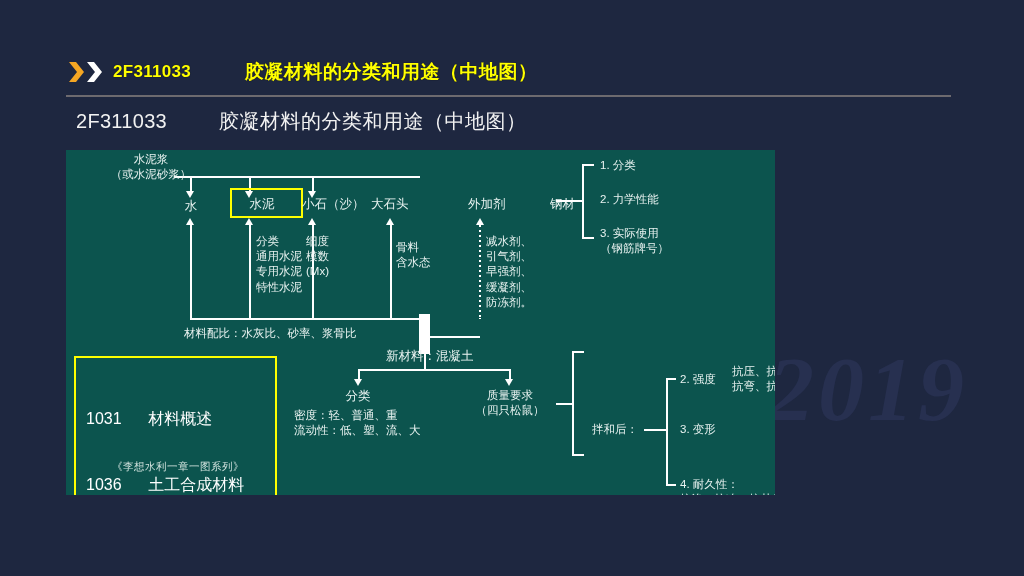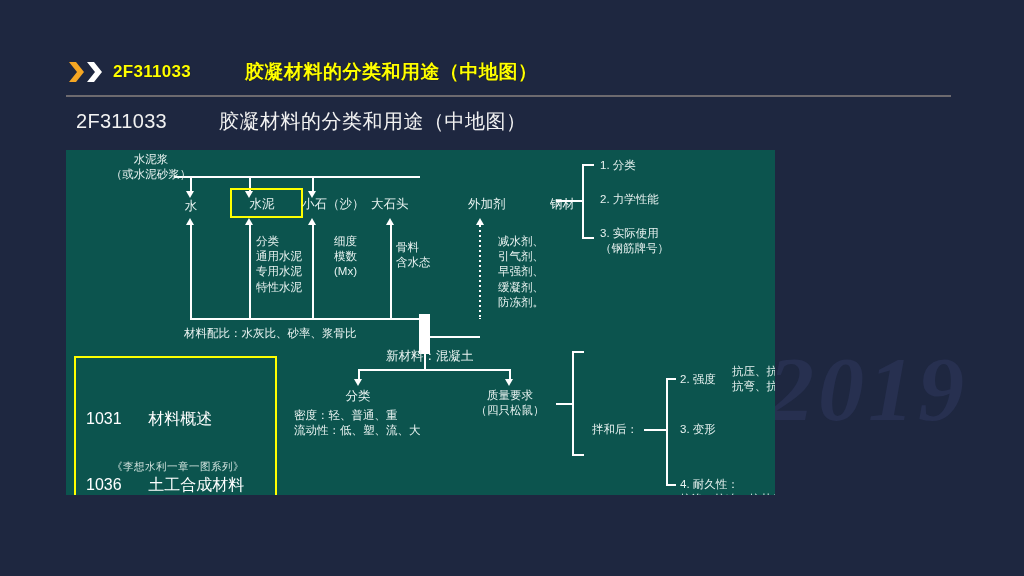--- a/index.html
+++ b/index.html
@@ -130,26 +130,26 @@
   <div class="ar ar-u" style="left:320px;top:68px;"></div>
   <div class="ln v" style="left:324px;top:75px;height:94px;"></div>
 
   <div class="ar ar-u" style="left:410px;top:68px;"></div>
   <div class="dot" style="left:413px;top:75px;height:94px;"></div>
 
   <div class="n t12" style="left:190px;top:84px;">分类
 通用水泥
 专用水泥
 特性水泥</div>
-  <div class="n t12" style="left:268px;top:84px;">细度
+  <div class="n t12" style="left:240px;top:84px;">细度
 模数
 (Mx)</div>
   <div class="n t12" style="left:330px;top:90px;">骨料
 含水态</div>
-  <div class="n t12" style="left:432px;top:84px;">减水剂、
+  <div class="n t12" style="left:420px;top:84px;">减水剂、
 引气剂、
 早强剂、
 缓凝剂、
 防冻剂。</div>
 
   <div class="ln h" style="left:490px;top:50px;width:26px;"></div>
   <div class="ln v" style="left:516px;top:14px;height:74px;"></div>
   <div class="ln h" style="left:516px;top:14px;width:12px;"></div>
   <div class="ln h" style="left:516px;top:87px;width:12px;"></div>
   <div class="n t12" style="left:534px;top:8px;">1. 分类</div>

